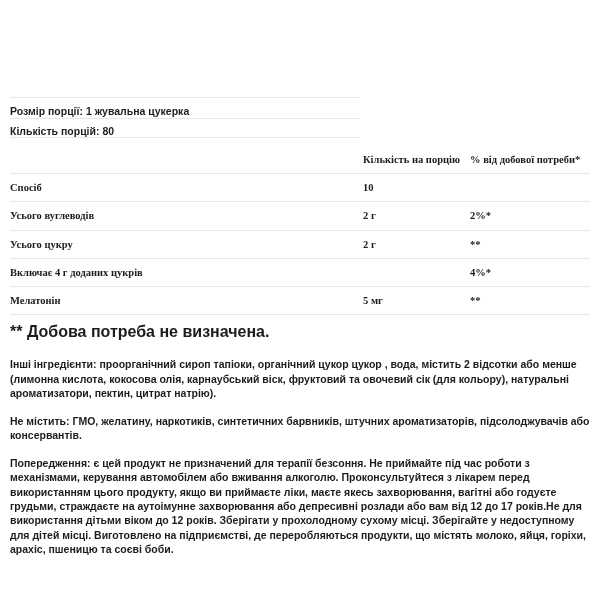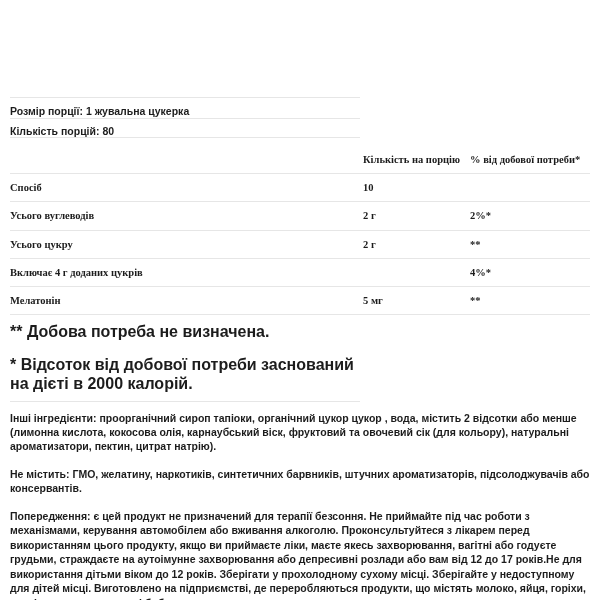--- a/index.html
+++ b/index.html
@@ -145,21 +145,20 @@
       <tr>
         <td class="col-name">Мелатонін</td>
         <td class="col-amount">5 мг</td>
         <td class="col-dv">**</td>
       </tr>
     </tbody>
   </table>
 
   <div class="footnotes">
     <div class="footnote">** Добова потреба не визначена.</div>
-    <div class="footnote rule-below">* Відсоток від добової потреби заснований на дієті в 2000 калорій.</div>
   </div>
 
   <div class="paragraphs">
     <p class="para">Інші інгредієнти: проорганічний сироп тапіоки, органічний цукор цукор , вода, містить 2 відсотки або менше (лимонна кислота, кокосова олія, карнаубський віск, фруктовий та овочевий сік (для кольору), натуральні ароматизатори, пектин, цитрат натрію).</p>
     <p class="para">Не містить: ГМО, желатину, наркотиків, синтетичних барвників, штучних ароматизаторів, підсолоджувачів або консервантів.</p>
     <p class="para">Попередження: є цей продукт не призначений для терапії безсоння.  Не приймайте під час роботи з механізмами, керування автомобілем або вживання алкоголю. Проконсультуйтеся з лікарем перед використанням цього продукту, якщо ви приймаєте ліки, маєте якесь захворювання, вагітні або годуєте грудьми, страждаєте на аутоімунне захворювання або депресивні розлади або вам від 12 до 17 років.Не для використання дітьми віком до 12 років. Зберігати у прохолодному сухому місці. Зберігайте у недоступному для дітей місці. Виготовлено на підприємстві, де переробляються продукти, що містять молоко, яйця, горіхи, арахіс, пшеницю та соєві боби.</p>
   </div>
 
 </div>
 

